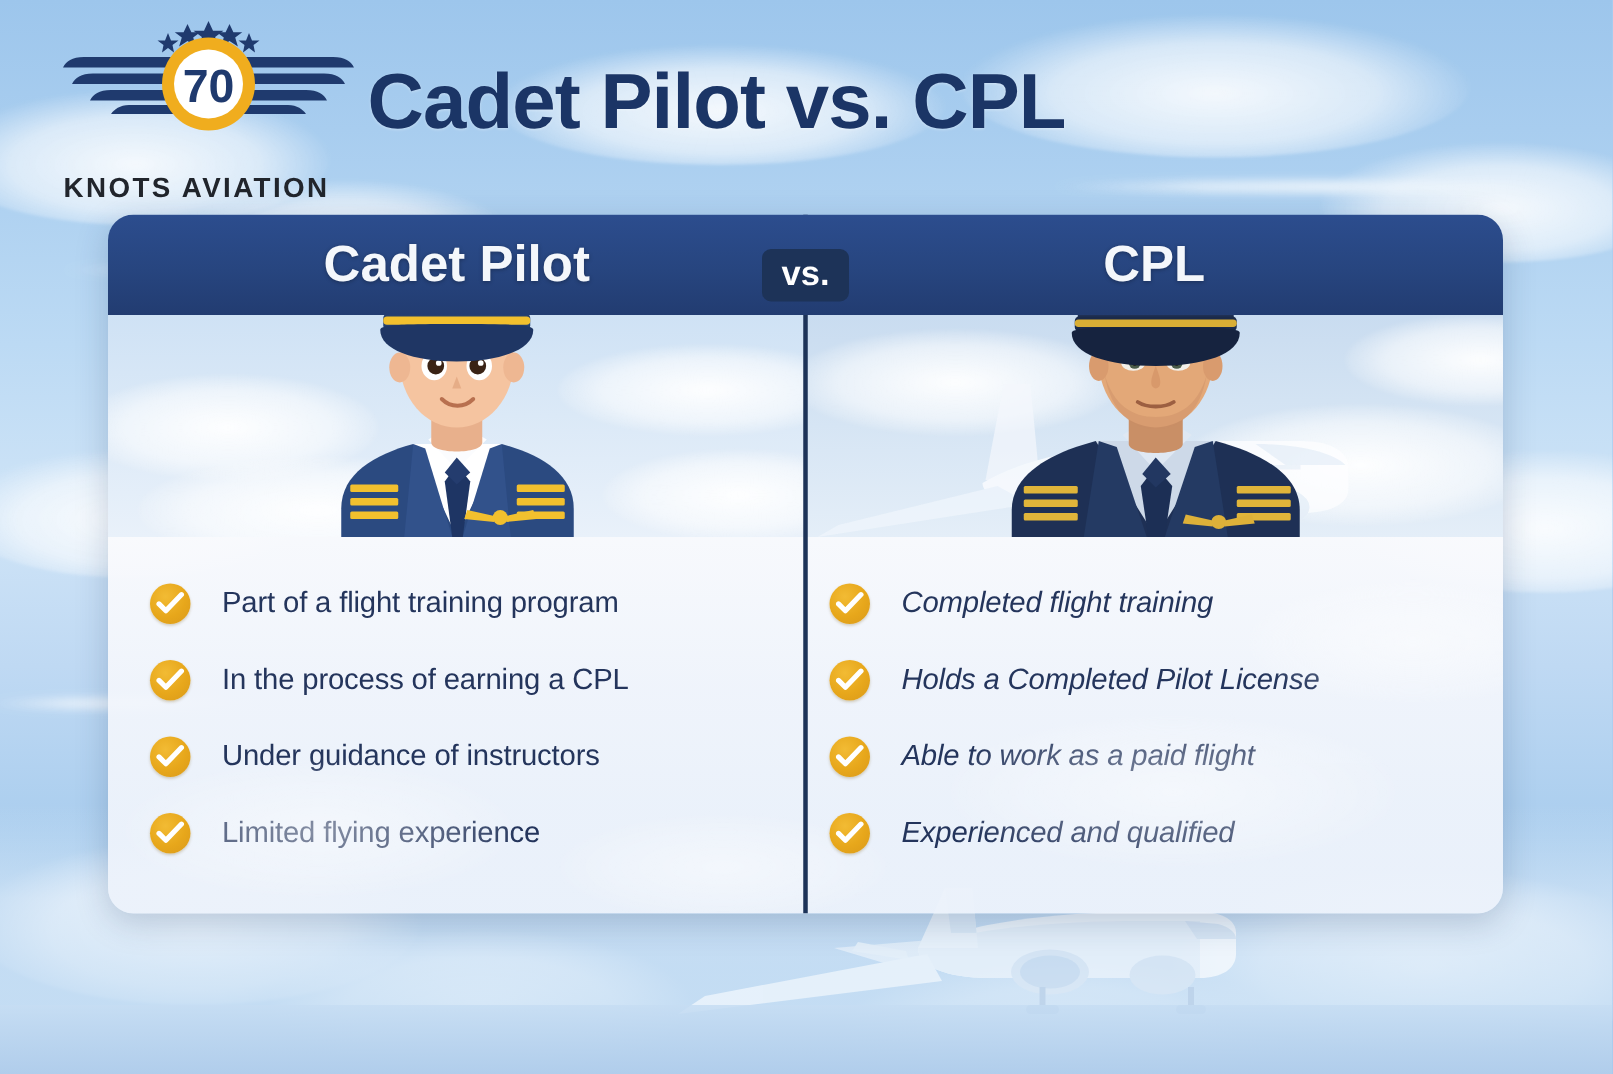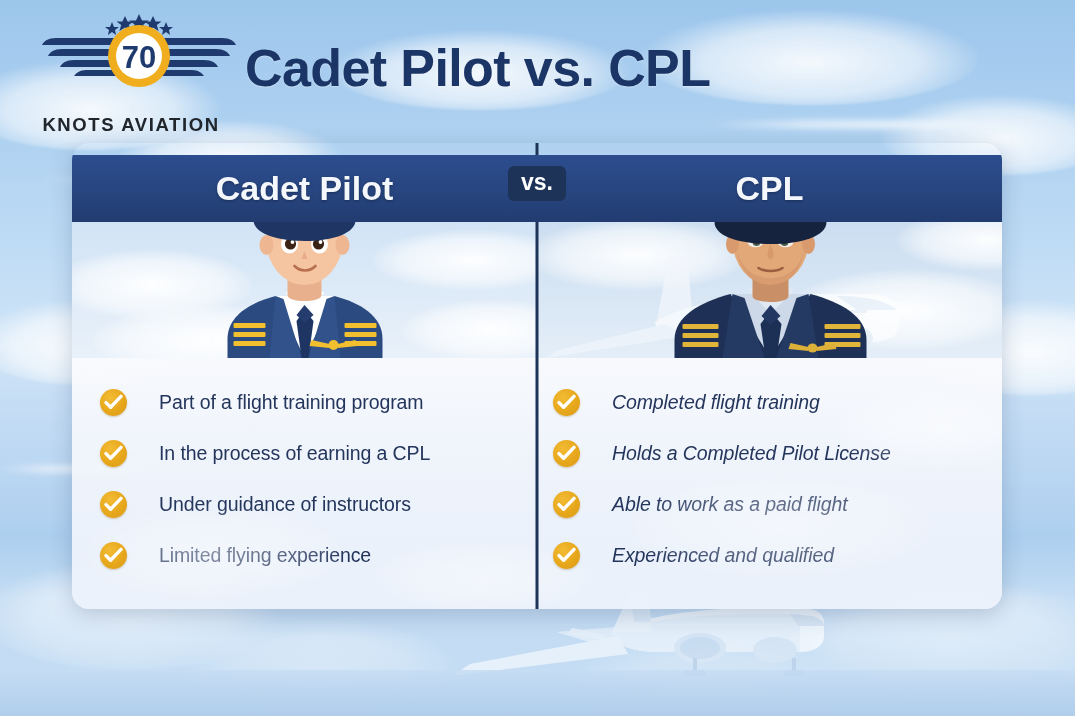--- a/index.html
+++ b/index.html
@@ -103,21 +103,21 @@
     position: absolute;
     left: 72px; top: 143px;
     width: 930px; height: 466px;
     border-radius: 17px;
     overflow: hidden;
     box-shadow: 0 6px 22px rgba(28,55,100,.22);
   }
 
   .card-header {
     position: absolute;
-    left: 0; top: 12px;
+    left: 0; top: 0;
     width: 100%; height: 67px;
     background: linear-gradient(180deg, #2c4d8e 0%, #27457f 55%, #223c71 100%);
     z-index: 6;
   }
   .hdr-title {
     position: absolute;
     top: 0; height: 67px;
     line-height: 67px;
     text-align: center;
     font-size: 34px;
@@ -198,21 +198,21 @@
   }
   .list-col {
     width: 50%;
     padding: 22px 20px 0 28px;
   }
   .list-col.right { padding-left: 16px; font-style: italic; }
 
   .bullet {
     display: flex;
     align-items: center;
-    gap: 32px;
+    gap: 21px;
     height: 44px;
     margin-bottom: 7px;
   }
   .check {
     flex: 0 0 auto;
     width: 27px; height: 27px;
     border-radius: 50%;
     background: radial-gradient(circle at 38% 32%, #f2bb34 0%, #e7a71b 55%, #d9991a 100%);
     position: relative;
     box-shadow: 0 1px 2px rgba(120,85,10,.28);

